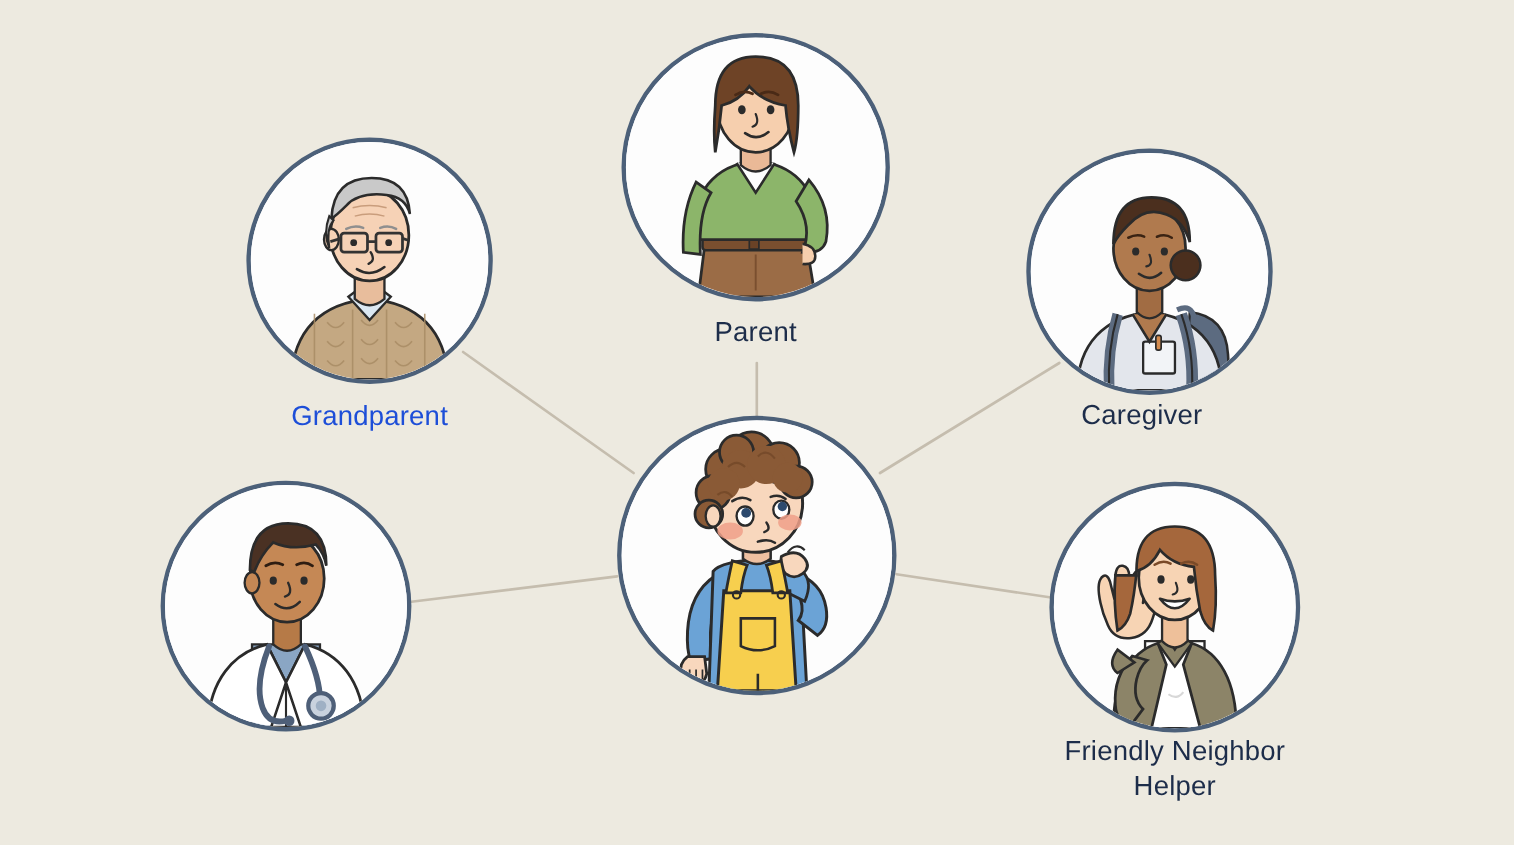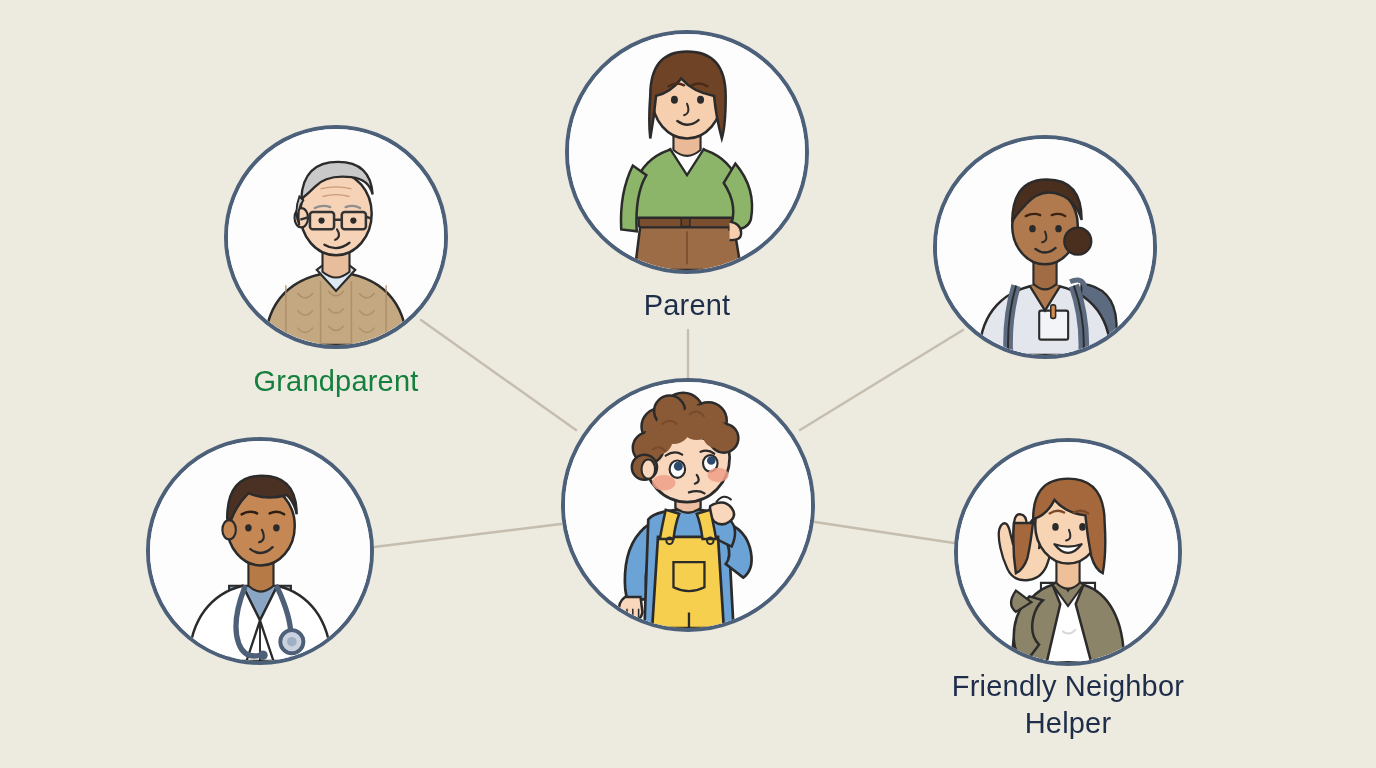--- a/index.html
+++ b/index.html
@@ -38,21 +38,21 @@
   .avatar-svg {
     display: block;
     width: 100%;
     height: 100%;
   }
   .node-label {
     position: absolute;
     z-index: 4;
     text-align: center;
     color: #1d2d4a;
-    font-size: 29px;
+    font-size: 25px;
     line-height: 1.27;
     letter-spacing: 0.2px;
     white-space: pre-line;
     font-weight: 400;
   }
 </style>
 </head>
 <body>
 
 <div id="stage" style="background: rgb(237, 234, 224);">
@@ -119,21 +119,21 @@
             <path d="M143 91 l6 2"></path>
         </g>
         <circle cx="97" cy="95" r="3.2" fill="#2b2b2b"></circle>
         <circle cx="130" cy="95" r="3.2" fill="#2b2b2b"></circle>
 
         <path d="M113 104 q5 8 -2 11" fill="none" stroke="#2b2b2b" stroke-width="2.2" stroke-linecap="round"></path>
         <path d="M100 120 q13 8 26 -2" fill="none" stroke="#2b2b2b" stroke-width="2.4" stroke-linecap="round"></path>
       </g>
     </svg>
   </div>
-  <div class="node-label" style="left: 176px; top: 363px; width: 320px; color: #15803d;">Grandparent</div>
+  <div class="node-label" style="left: 176px; top: 363px; width: 320px; color: #1d4ed8;">Grandparent</div>
 
   <div class="avatar-circle" style="left: 565px; top: 30px; width: 244px; height: 244px; border-color: rgb(76, 96, 121); background: rgb(253, 253, 253);">
     <svg class="avatar-svg" viewBox="0 0 244 244" xmlns="http://www.w3.org/2000/svg">
       <g>
         <rect x="0" y="0" width="244" height="244" fill="#fdfdfd"></rect>
 
         <path d="M68 244 L74 196 h96 l8 48 Z" fill="#9b6c46" stroke="#2b2b2b" stroke-width="2.6"></path>
         <path d="M122 204 v34" stroke="#7a4f2f" stroke-width="1.8" fill="none"></path>
 
         <rect x="72" y="186" width="100" height="14" rx="3" fill="#7a4f2f" stroke="#2b2b2b" stroke-width="2.4"></rect>
@@ -205,20 +205,21 @@
 
         <ellipse cx="99" cy="93" rx="3.4" ry="3.8" fill="#2b2b2b"></ellipse>
         <ellipse cx="126" cy="93" rx="3.4" ry="3.8" fill="#2b2b2b"></ellipse>
 
         <path d="M112 96 q4 10 -3 11" fill="none" stroke="#2b2b2b" stroke-width="2" stroke-linecap="round"></path>
 
         <path d="M102 114 q11 8 21 -1" fill="none" stroke="#2b2b2b" stroke-width="2.4" stroke-linecap="round"></path>
       </g>
     </svg>
   </div>
+  <div class="node-label" style="left: 878px; top: 362px; width: 320px; color: rgb(29, 45, 74);">Caregiver</div>
 
   <div class="avatar-circle" style="left: 146px; top: 437px; width: 228px; height: 228px; border-color: rgb(76, 96, 121); background: rgb(253, 253, 253);">
     <svg class="avatar-svg" viewBox="0 0 228 228" xmlns="http://www.w3.org/2000/svg">
       <g>
         <rect x="0" y="0" width="228" height="228" fill="#fdfdfd"></rect>
 
         <path d="M82 150 h64 v78 h-64 z" fill="#8aa6c4" stroke="#2b2b2b" stroke-width="2.2"></path>
 
         <path d="M40 228 C42 184 64 158 96 150 L114 186 L132 150 C164 158 186 184 188 228 Z" fill="#ffffff" stroke="#2b2b2b" stroke-width="2.6"></path>
 

